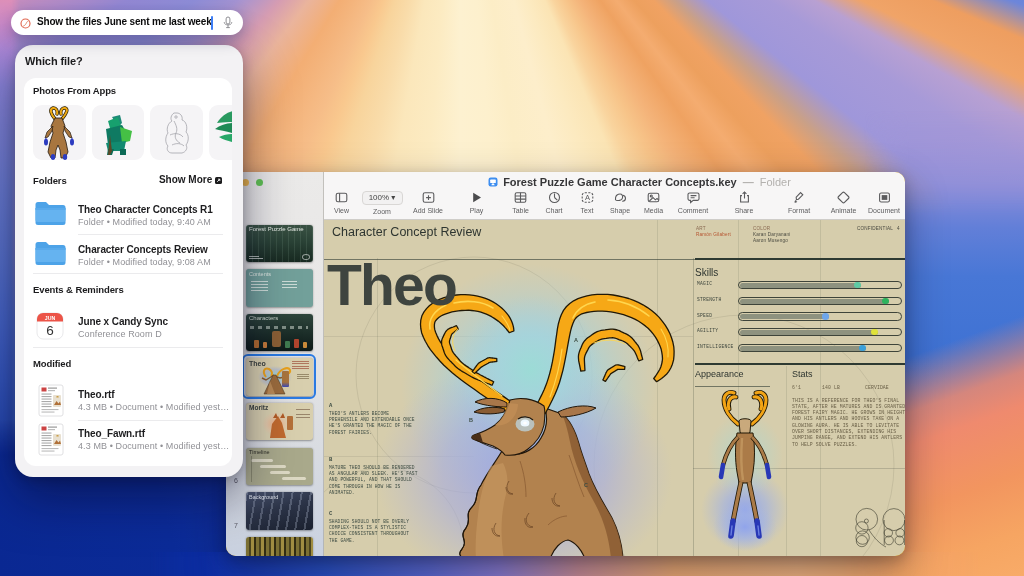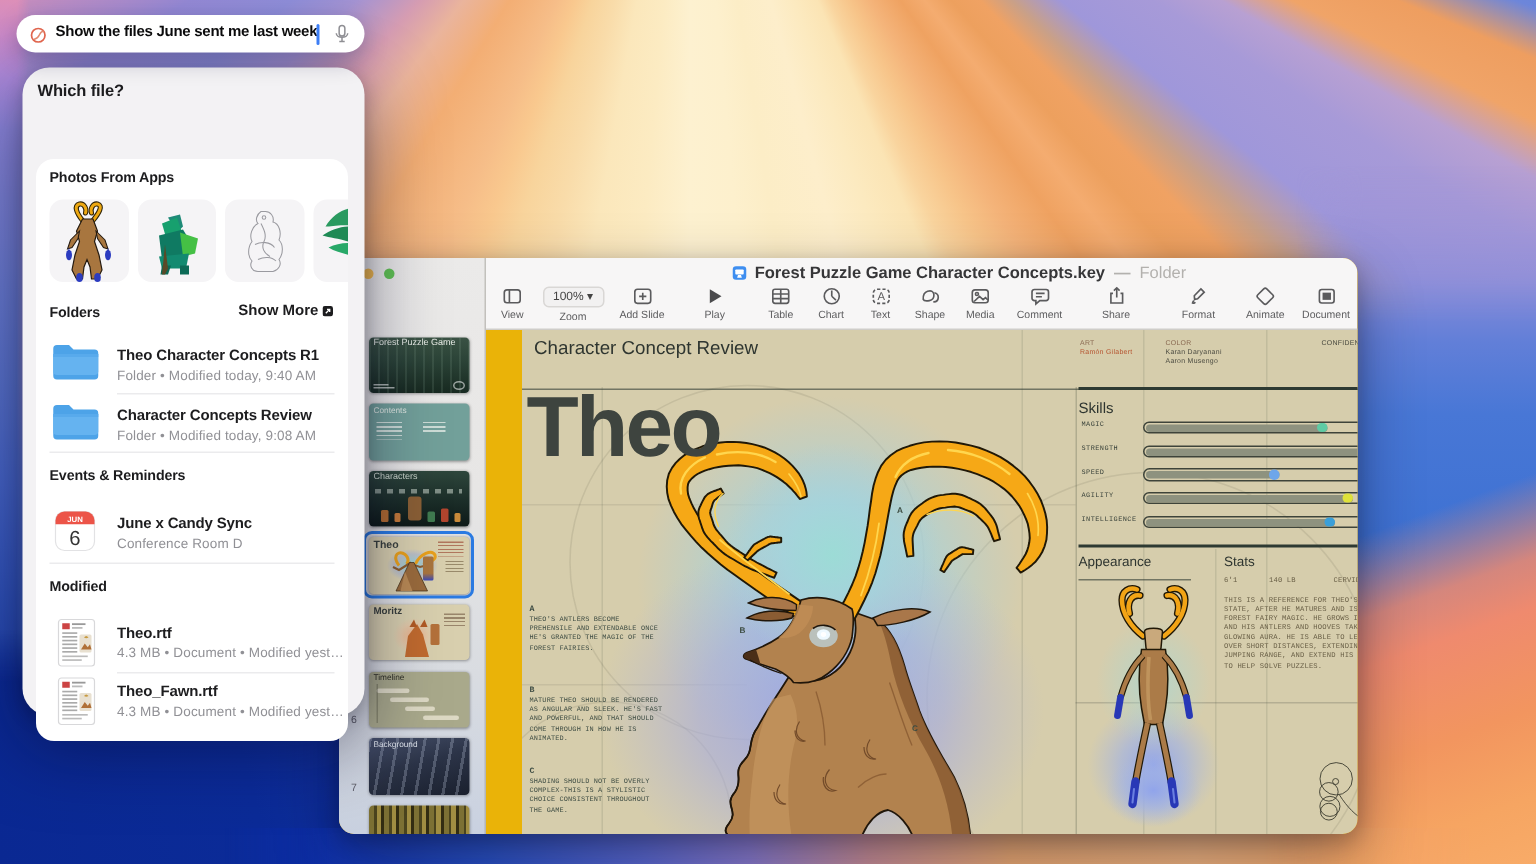--- a/index.html
+++ b/index.html
@@ -67,21 +67,21 @@
   #title-row .shared { color:#b3b1ae; font-weight:bold; }
   .titem { position:absolute; top:19px; width:60px; margin-left:-30px; text-align:center; }
   .titem svg { display:block; margin:0 auto; }
   .titem .lbl { font-size:7px; color:#5d5d5f; margin-top:2.5px; }
   #zoombtn { position:absolute; left:37.5px; top:19px; width:41px; height:13.5px;
     background:#f2f1f1; border:1px solid #d9d7d5; border-radius:4px;
     font-size:8px; color:#444; text-align:center; line-height:12.5px; }
 
   
   #slide { position:absolute; left:98px; top:48px; width:581px; height:336px;
-    background:#d6cdac; overflow:hidden;margin-left:24px;}
+    background:#d6cdac; overflow:hidden;}
   .gridv { position:absolute; top:38px; bottom:0; width:1px; background:rgba(80,85,70,.14); }
   .mono { font-family:"Liberation Mono", monospace; }
   #cc-title { position:absolute; left:8px; top:5px; font-size:12.5px; color:#2e3530; letter-spacing:0; }
   .hdr-sm { position:absolute; font-size:4.6px; line-height:5.8px; letter-spacing:.2px; }
   #theo-big { position:absolute; left:3px; top:32px; font-size:57px; font-weight:bold;
     color:#3e443f; letter-spacing:-1.8px; }
   .ann { position:absolute; width:120px; color:#3f4d44; font-size:4.6px; line-height:6.3px; letter-spacing:.1px; }
   .ann b { font-size:5.5px; display:block; margin-bottom:1.5px; }
   .thick { position:absolute; height:2.6px; background:#2e3a32; }
   .thin  { position:absolute; height:1px; background:rgba(46,58,50,.6); }
@@ -103,21 +103,21 @@
   #selframe { position:absolute; left:16px; top:182px; width:74px; height:44.5px;
     border:2.6px solid #2a7ae2; border-radius:6px; background:transparent; }
   .snum { position:absolute; left:8px; font-size:7px; color:#5c5c66; }
 
   
   #panel { position:absolute; left:15px; top:45px; width:228px; height:432px;
     border-radius:18px; background:#f3f2f4;
     box-shadow: 0 20px 50px rgba(8,8,40,.5), 0 3px 12px rgba(0,0,0,.22); }
   #panel .hdr { position:absolute; font-size:11px; font-weight:bold; color:#1c1c1e; letter-spacing:-.1px; }
   #card { position:absolute; left:9px; top:33px; width:208px; height:388px;
-    background:#fff; border-radius:12px; overflow:hidden;margin-top:28px; }
+    background:#fff; border-radius:12px; overflow:hidden; }
   .chdr { position:absolute; font-size:9.5px; font-weight:bold; color:#1c1c1e; letter-spacing:-.1px; }
   .tile { position:absolute; top:27px; width:52.5px; height:55px; background:#f5f4f6; border-radius:9px; }
   .rtitle { position:absolute; font-size:10px; font-weight:bold; color:#1d1d1f; letter-spacing:-.1px; white-space:nowrap; }
   .rsub { position:absolute; font-size:9px; color:#909095; white-space:nowrap; letter-spacing:.1px; }
   .div { position:absolute; height:1px; background:#ebebed; }
 
   
   #pill { position:absolute; left:11px; top:10px; width:232px; height:25px;
     border-radius:12.5px; background:#fff;
     box-shadow: 0 5px 16px rgba(15,15,60,.30); }

